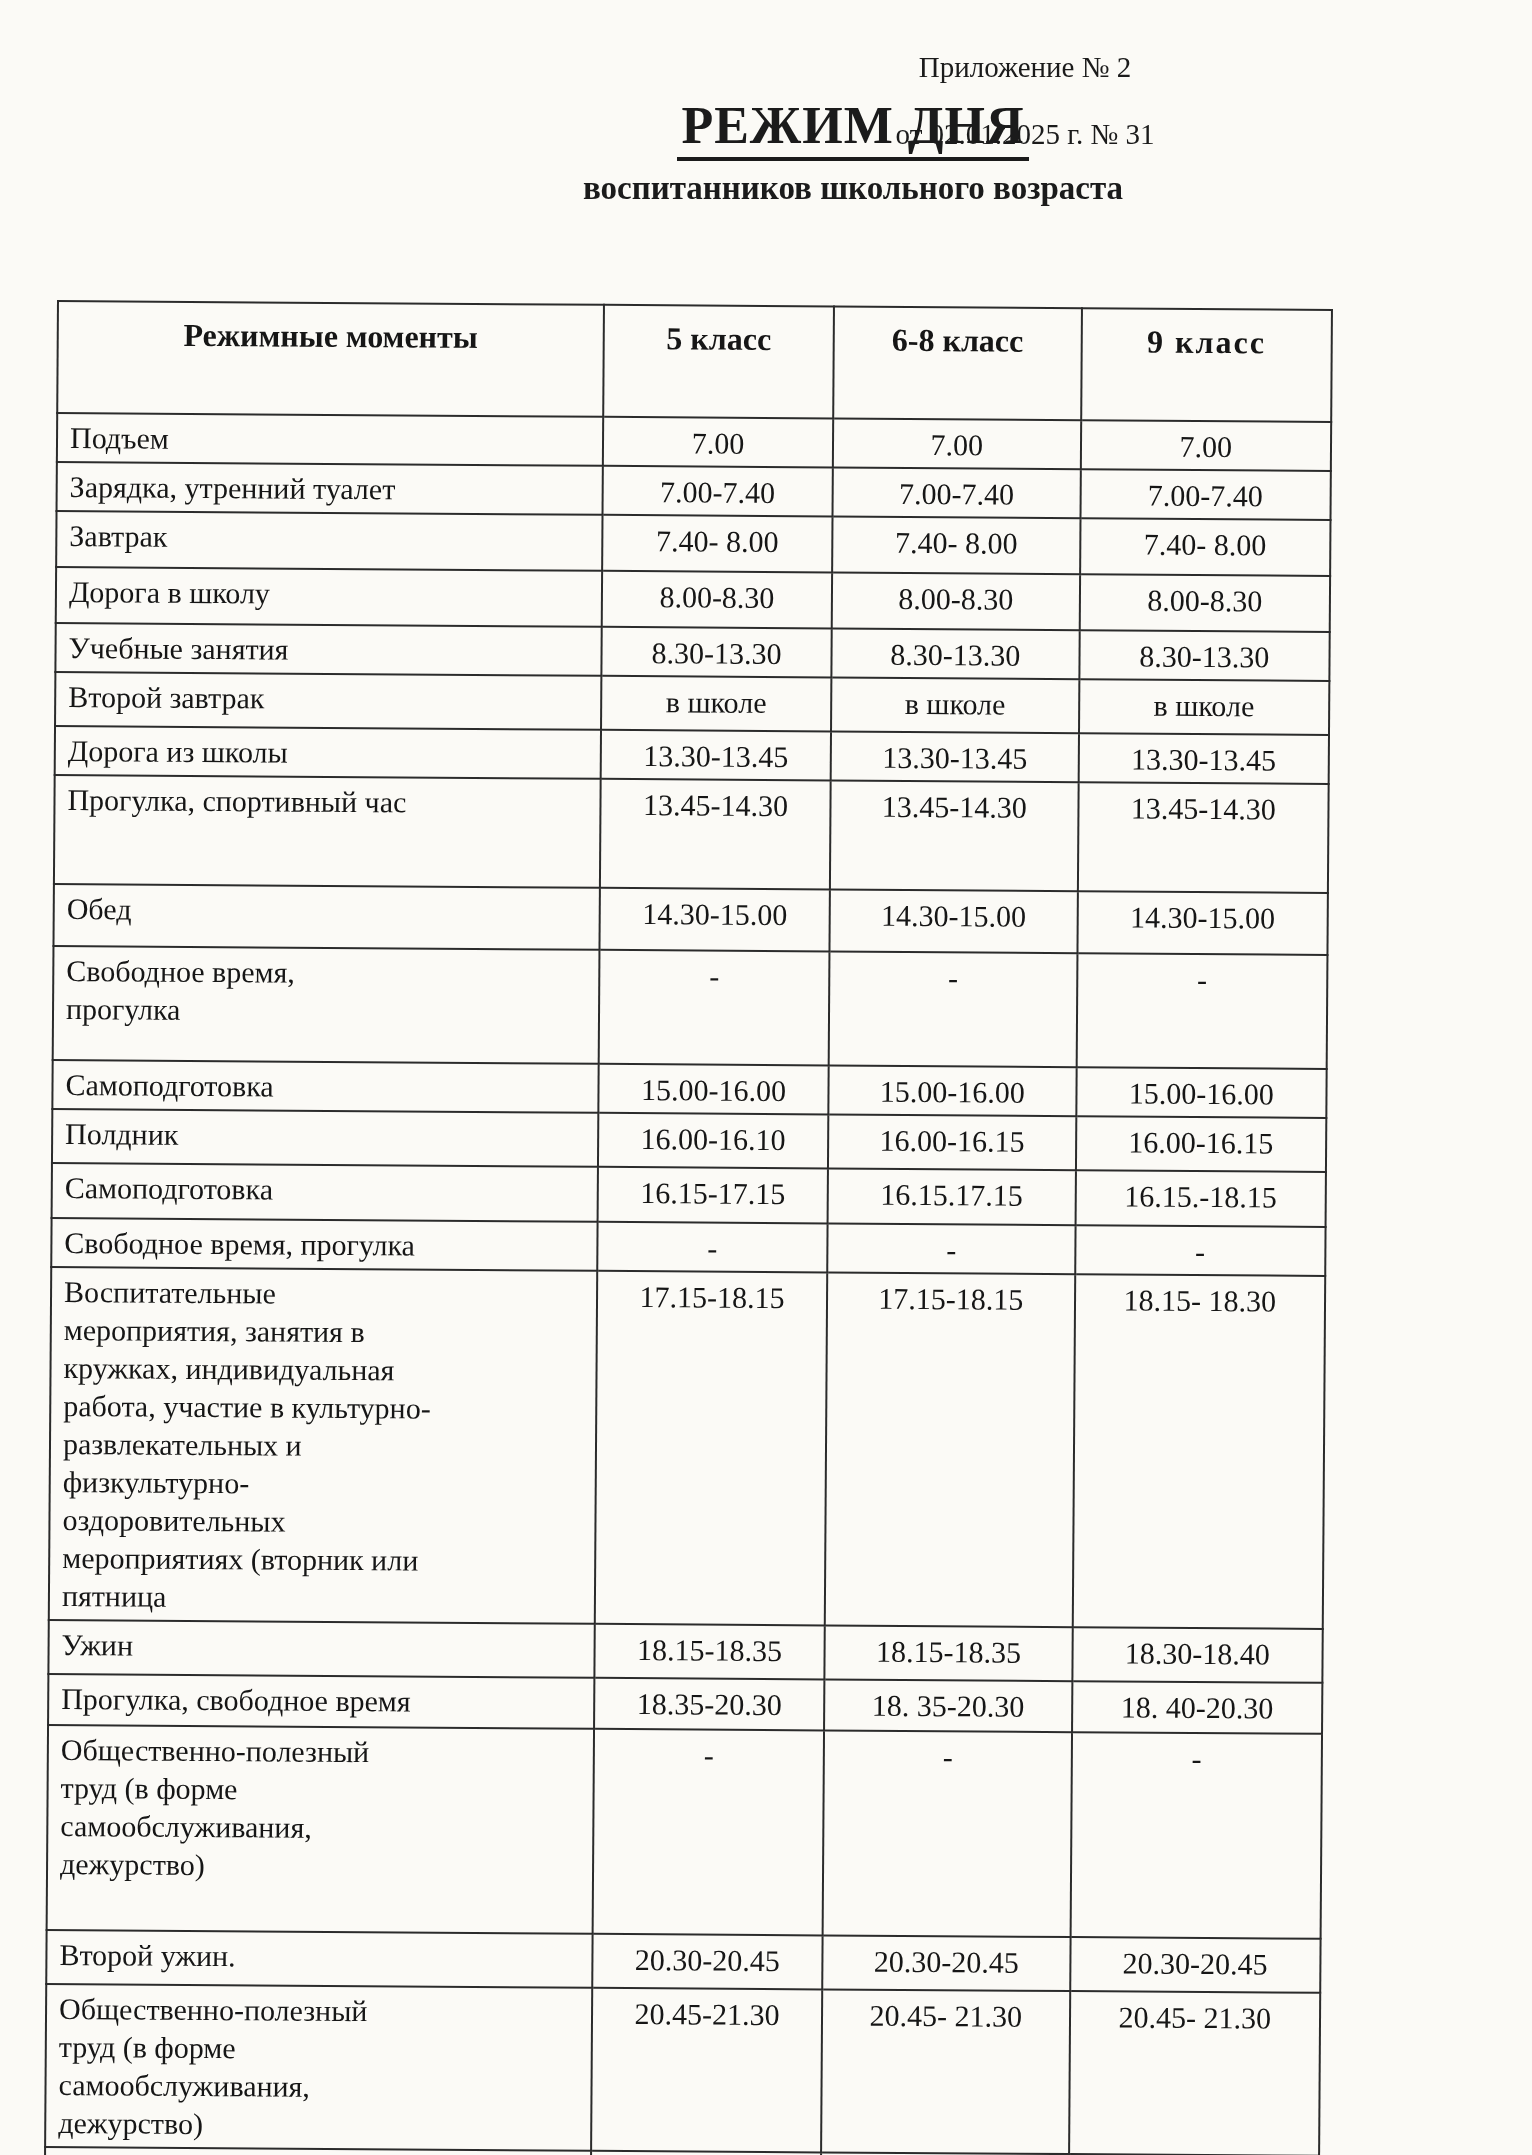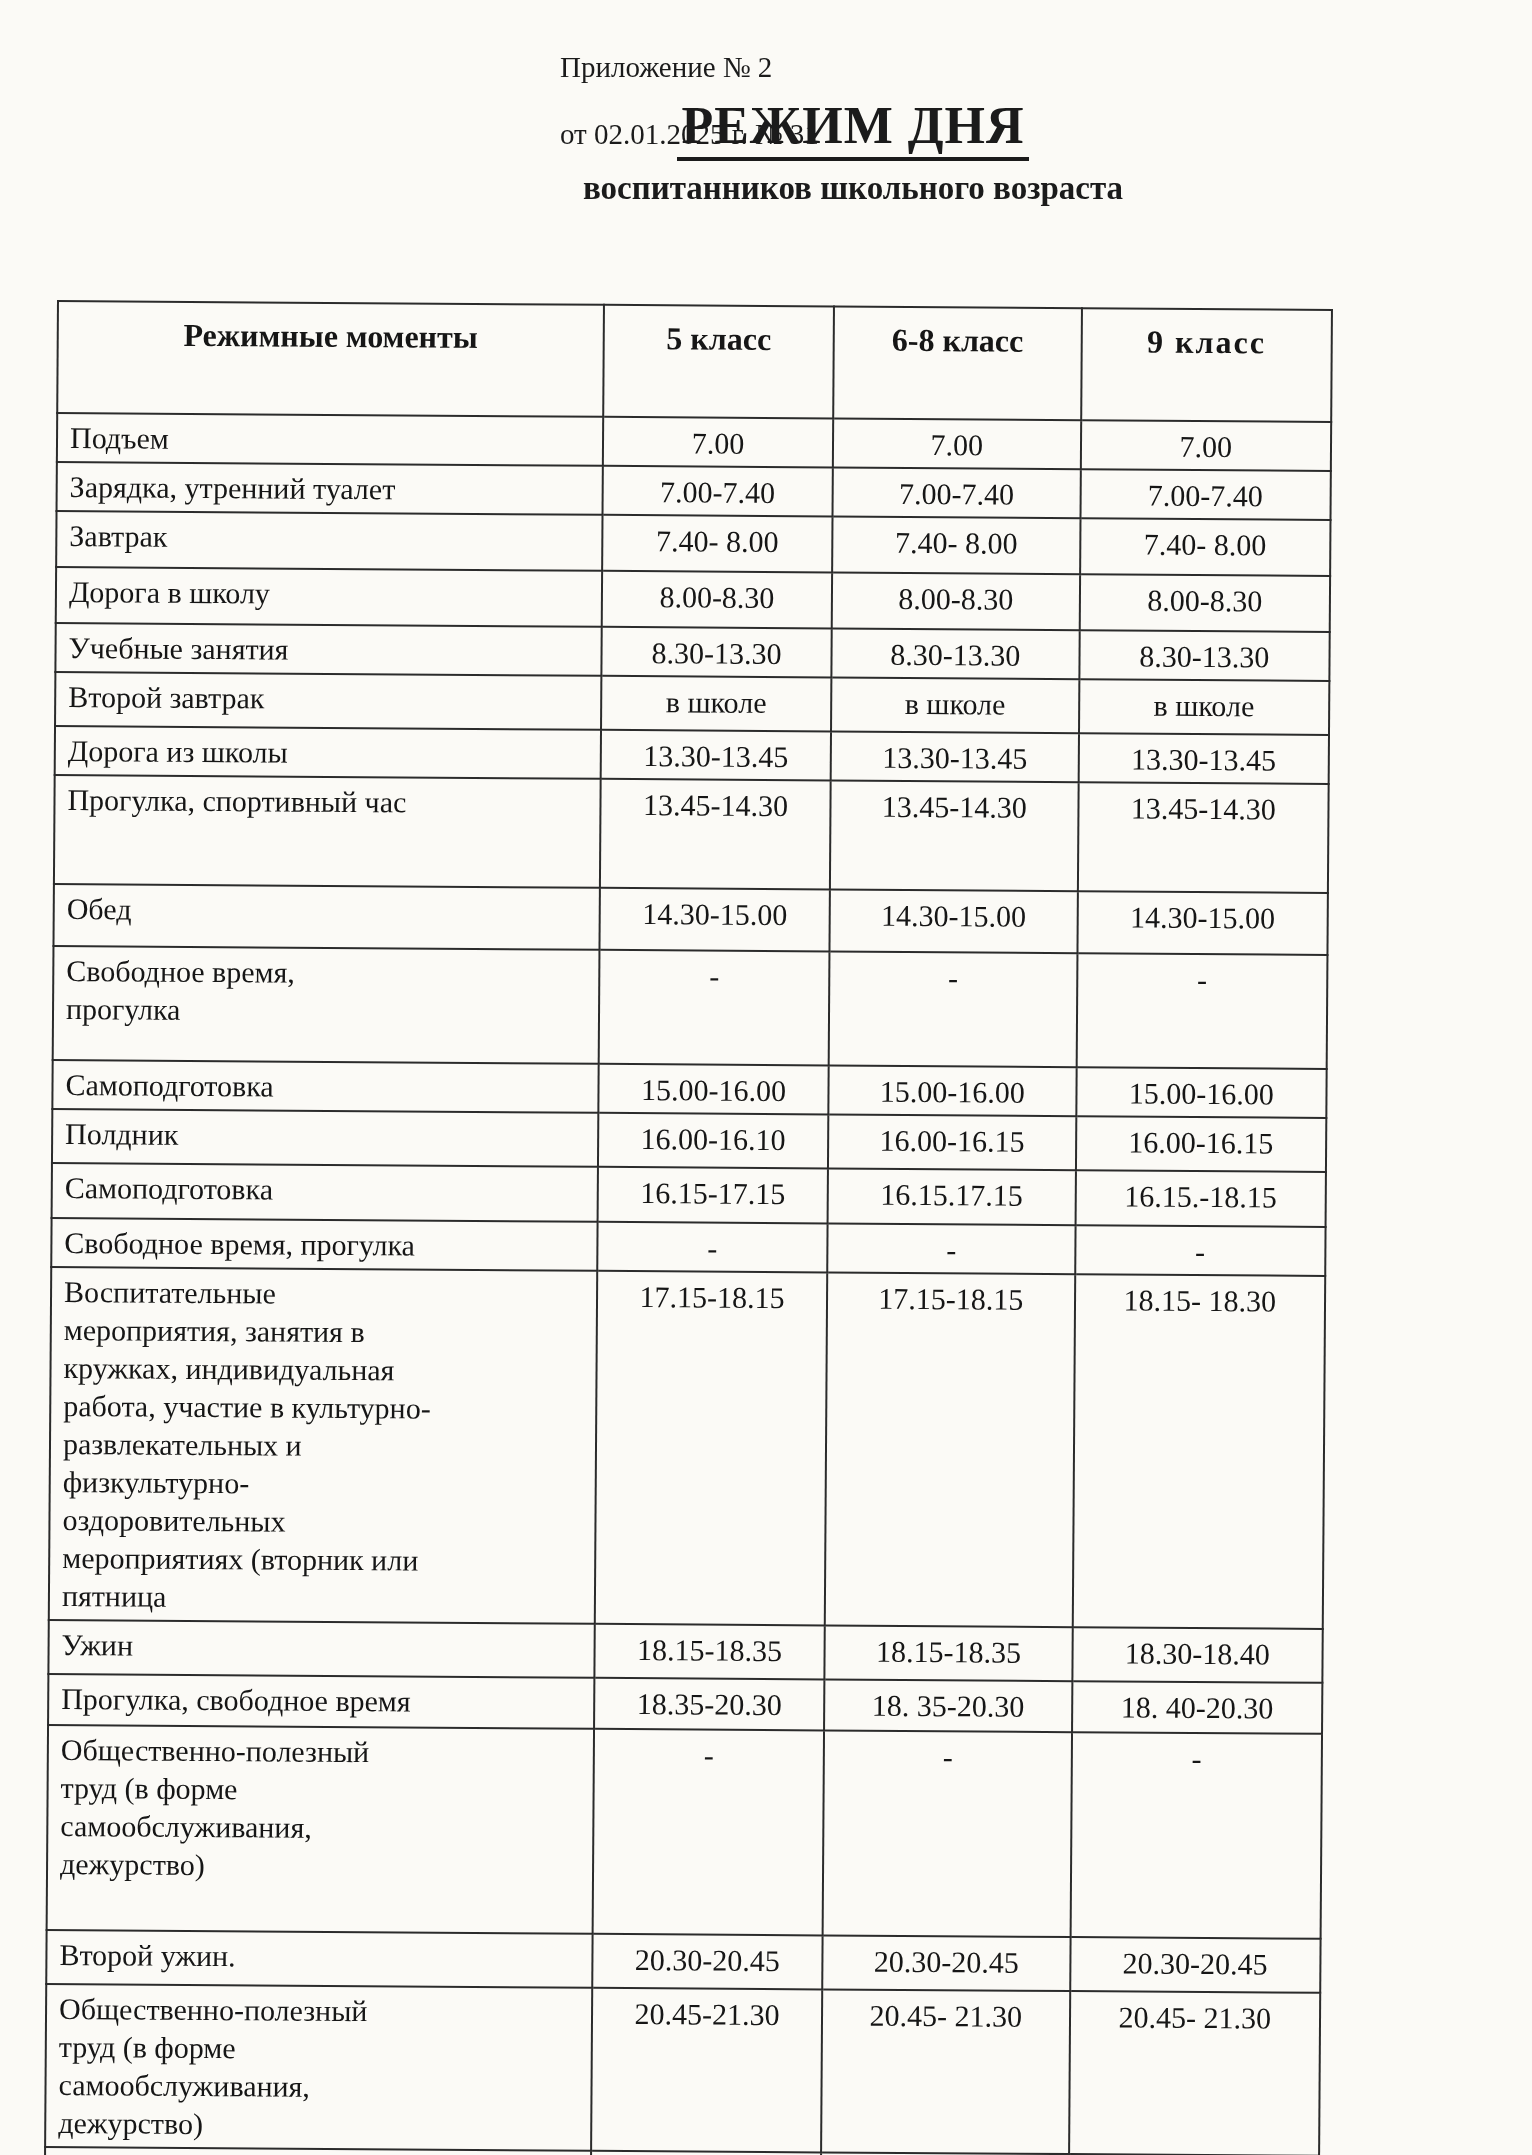--- a/index.html
+++ b/index.html
@@ -7,21 +7,21 @@
     width:1532px;height:2155px;position:relative;overflow:hidden;
     background:#f3f1ec;
     font-family:"Liberation Serif","DejaVu Serif",serif;
   }
   .sheet{
     position:absolute;inset:0;background:#fbfaf6;color:#1b1b1b;
   }
   
   .corner{
     position:absolute;top:18px;right:42px;left:560px;
-    text-align:left;font-size:29px;line-height:33px;
+    text-align:center;font-size:29px;line-height:33px;
     white-space:pre-line;
   }
   .corner div{margin-bottom:1px;}
   
   .headings{
     position:absolute;top:96px;left:180px;right:6px;text-align:center;
   }
   .doc-title{
     display:inline-block;font-size:52px;font-weight:bold;
     border-bottom:4px solid #1b1b1b;padding:0 4px 2px 4px;margin:0 0 4px 0;

